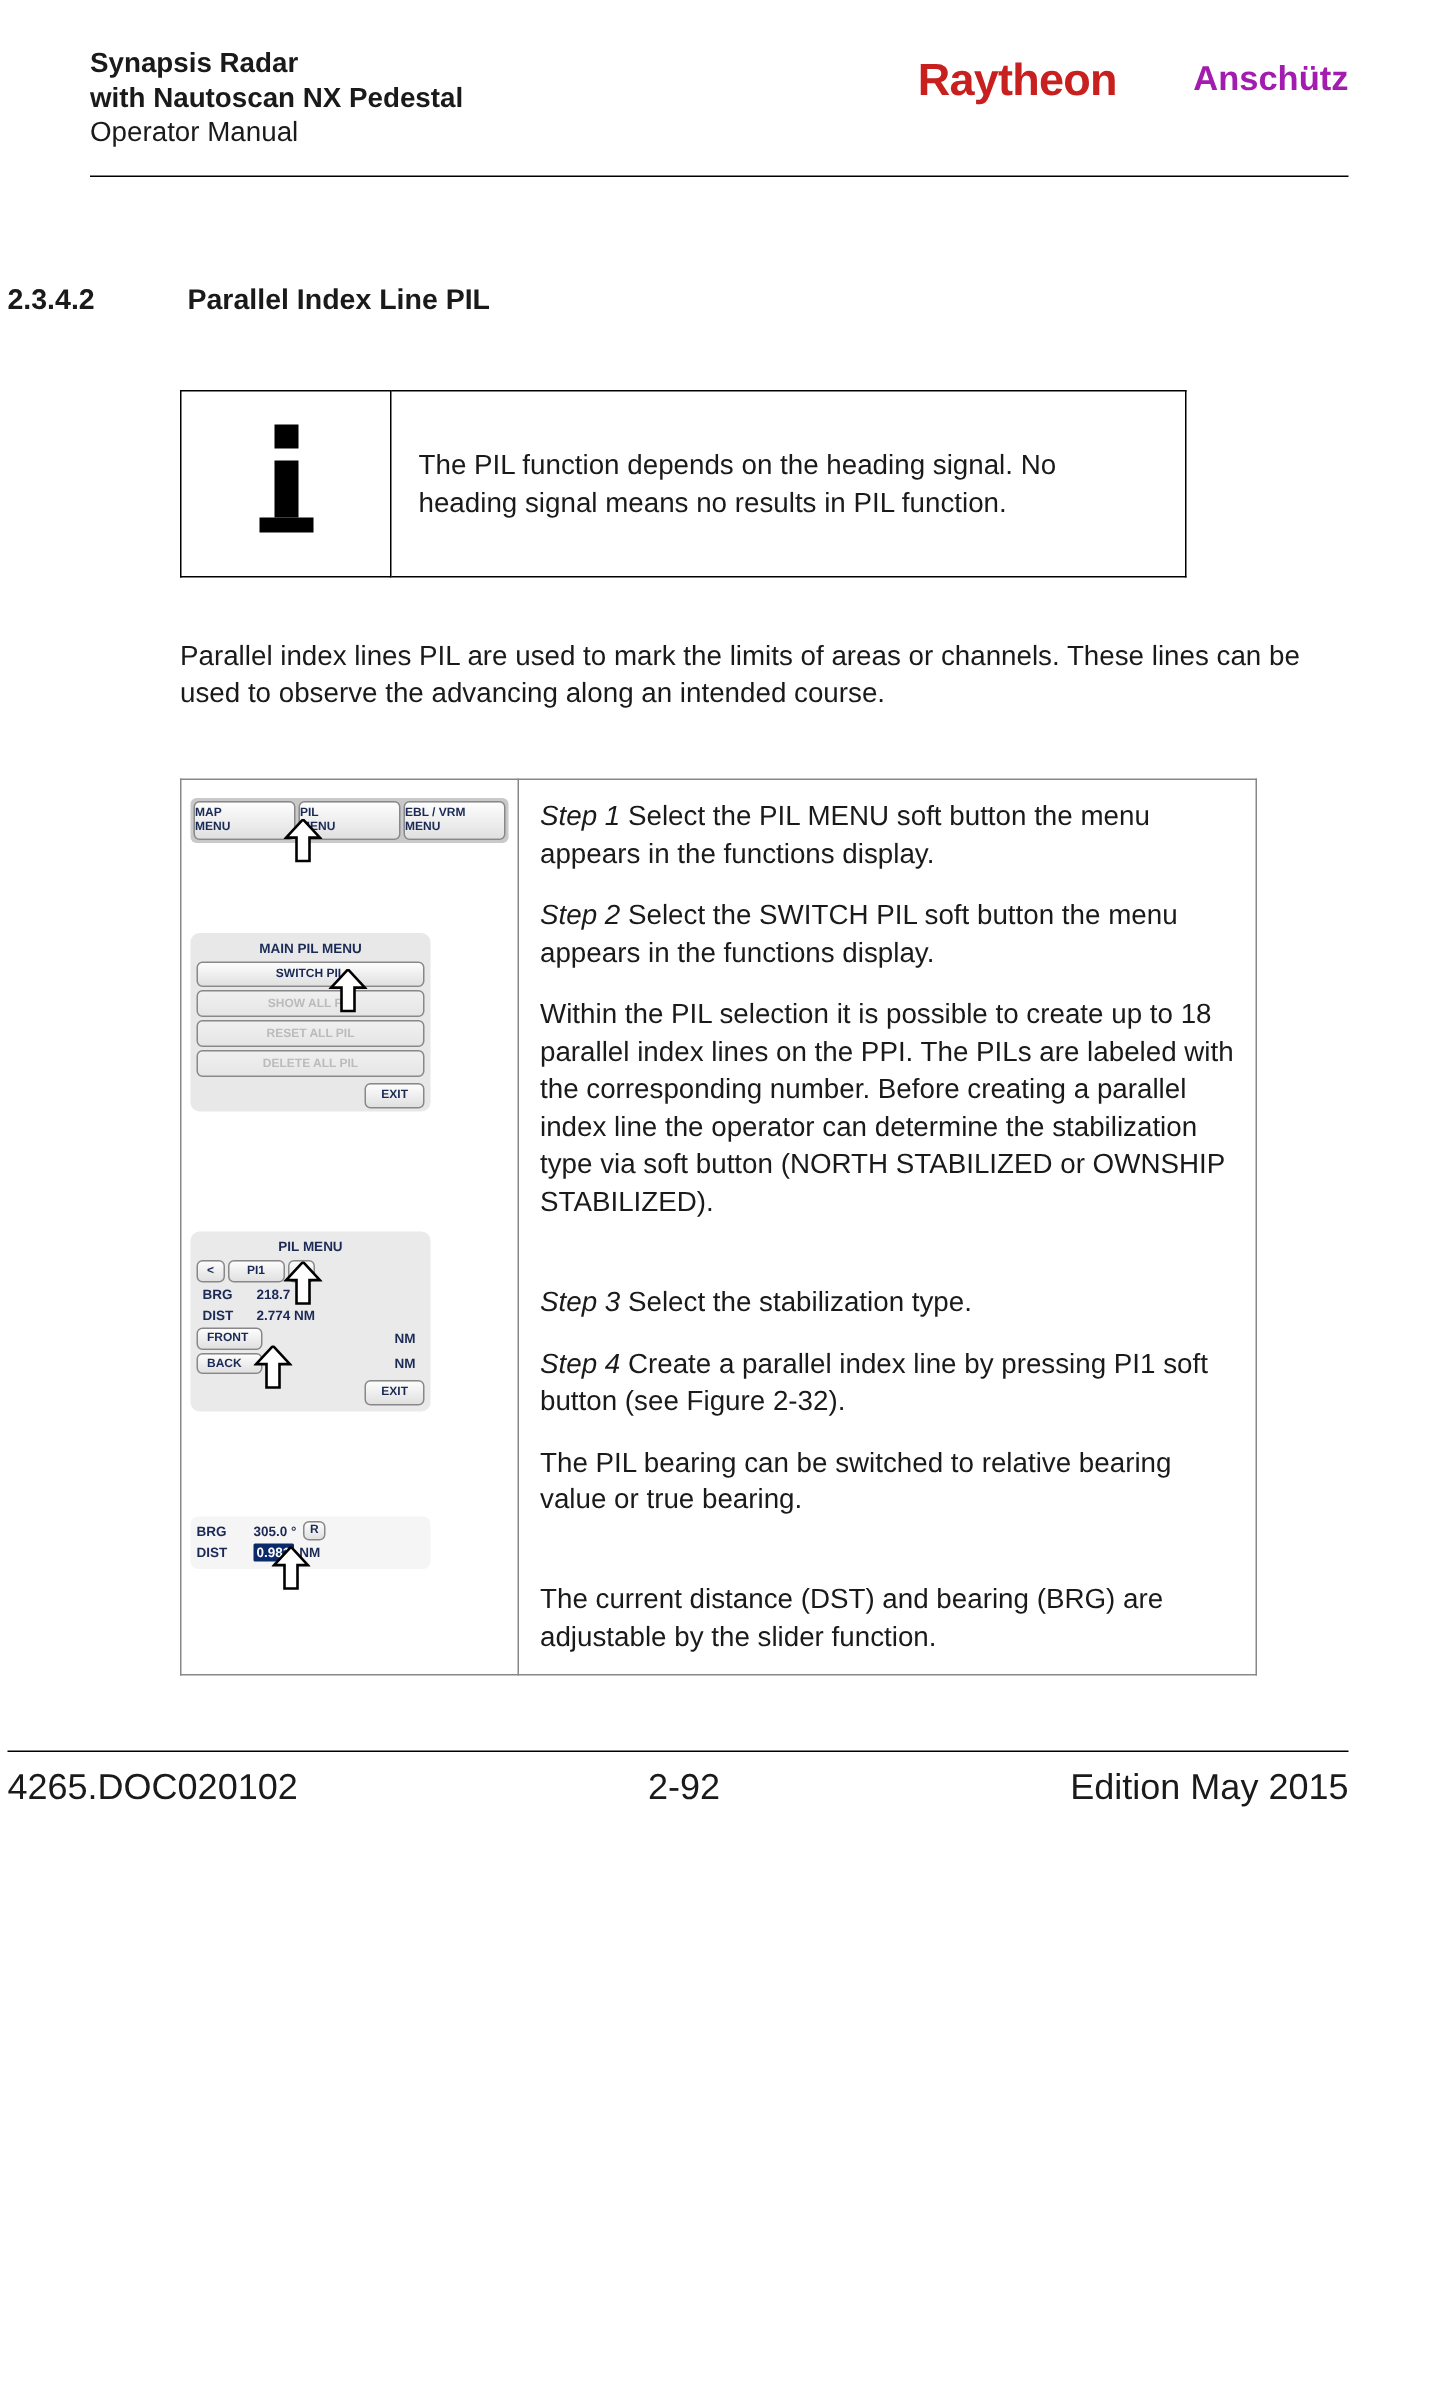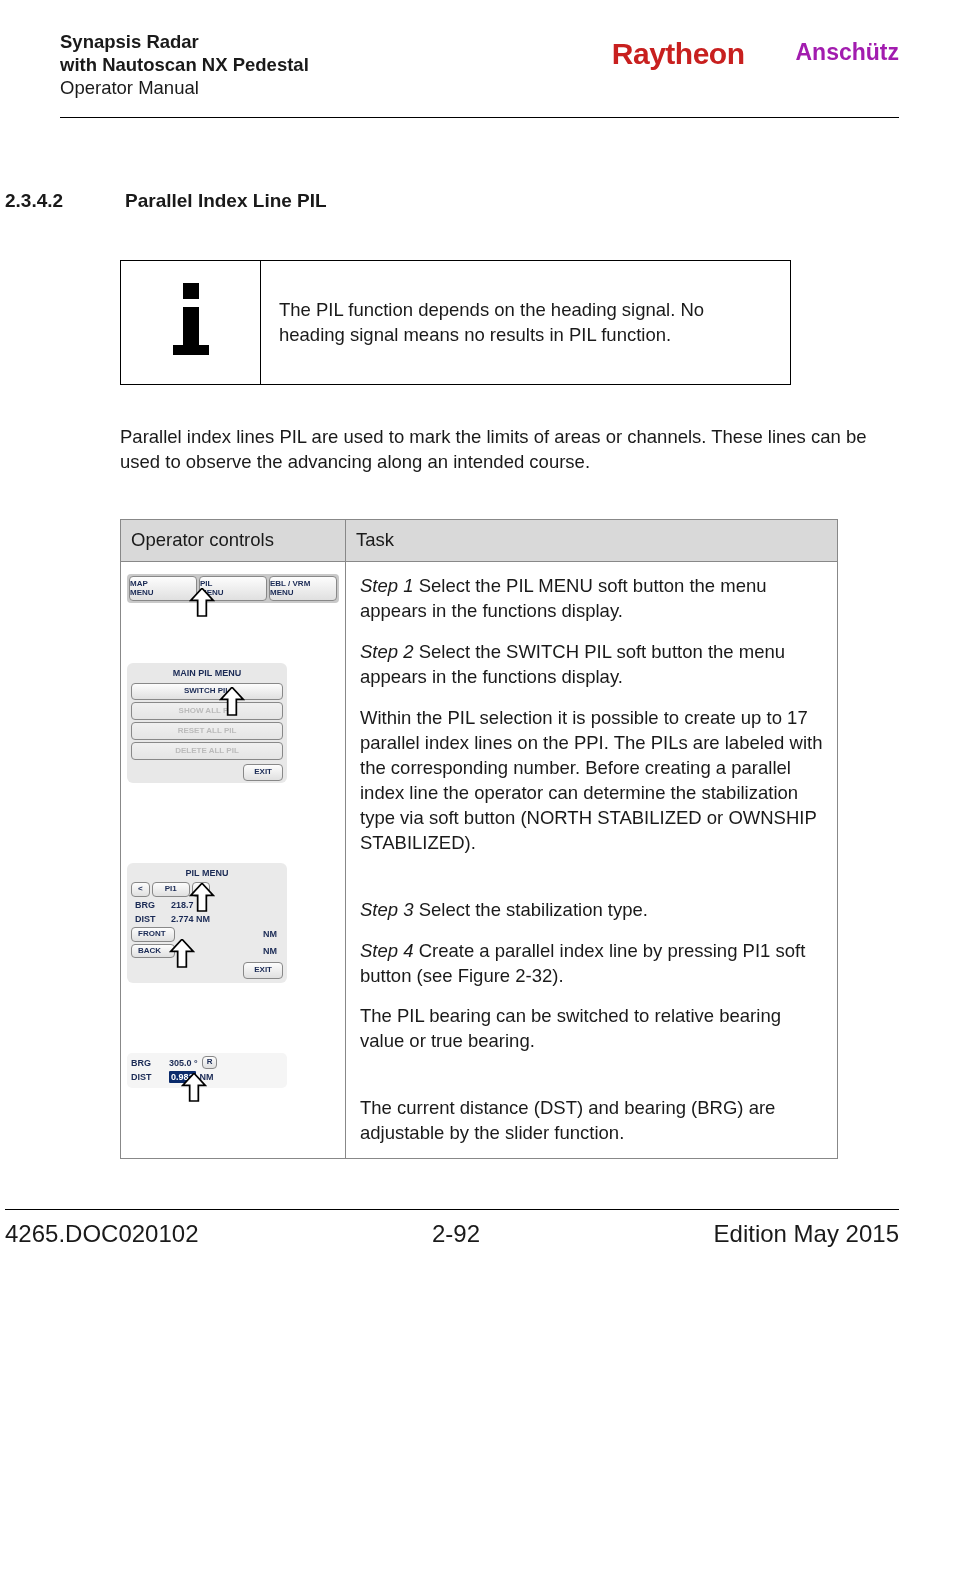--- a/index.html
+++ b/index.html
@@ -242,24 +242,20 @@
       </td>
       <td style="width:530px;">The PIL function depends on the heading signal. No heading signal means no results in PIL function.</td>
     </tr>
   </tbody>
     </table>
 
   <p class="intro">Parallel index lines PIL are used to mark the limits of areas or channels. These lines can be used to observe the advancing along an intended course.</p>
 
   <table class="task-table">
     <tbody>
-        <tr>
-      <th>Operator controls</th>
-      <th>Task</th>
-    </tr>
     <tr>
       <td class="op-cell">
 
         <div class="ui-block" style="margin-bottom:60px;">
           <div class="three-btn-row">
             <div class="softbtn"><span style="white-space:pre-line;">MAP
 MENU</span></div>
             <div class="softbtn"><span style="white-space:pre-line;">PIL
 MENU</span></div>
             <div class="softbtn"><span style="white-space:pre-line;">EBL / VRM
@@ -343,21 +339,21 @@
             <svg viewBox="0 0 30 34">
                   <path d="M15 0 L28 14 L20 14 L20 32 L10 32 L10 14 L2 14 Z" fill="#fff" stroke="#000" stroke-width="2"></path>
                 </svg>
           </div>
         </div>
 
       </td>
       <td class="task-cell">
         <p><span class="step-label">Step 1</span> <span>Select the PIL MENU soft button the menu appears in the functions display.</span></p>
         <p><span class="step-label">Step 2</span> <span>Select the SWITCH PIL soft button the menu appears in the functions display.</span></p>
-        <p>Within the PIL selection it is possible to create up to 17 parallel index lines on the PPI. The PILs are labeled with the corresponding number. Before creating a parallel index line the operator can determine the stabilization type via soft button (NORTH STABILIZED or OWNSHIP STABILIZED).</p>
+        <p>Within the PIL selection it is possible to create up to 18 parallel index lines on the PPI. The PILs are labeled with the corresponding number. Before creating a parallel index line the operator can determine the stabilization type via soft button (NORTH STABILIZED or OWNSHIP STABILIZED).</p>
         <p style="height:10px;"></p>
         <p><span class="step-label">Step 3</span> <span>Select the stabilization type.</span></p>
         <p><span class="step-label">Step 4</span> <span>Create a parallel index line by pressing PI1 soft button (see Figure 2-32).</span></p>
         <p>The PIL bearing can be switched to relative bearing value or true bearing.</p>
         <p style="height:10px;"></p>
         <p>The current distance (DST) and bearing (BRG) are adjustable by the slider function.</p>
       </td>
     </tr>
   </tbody>
     </table>

